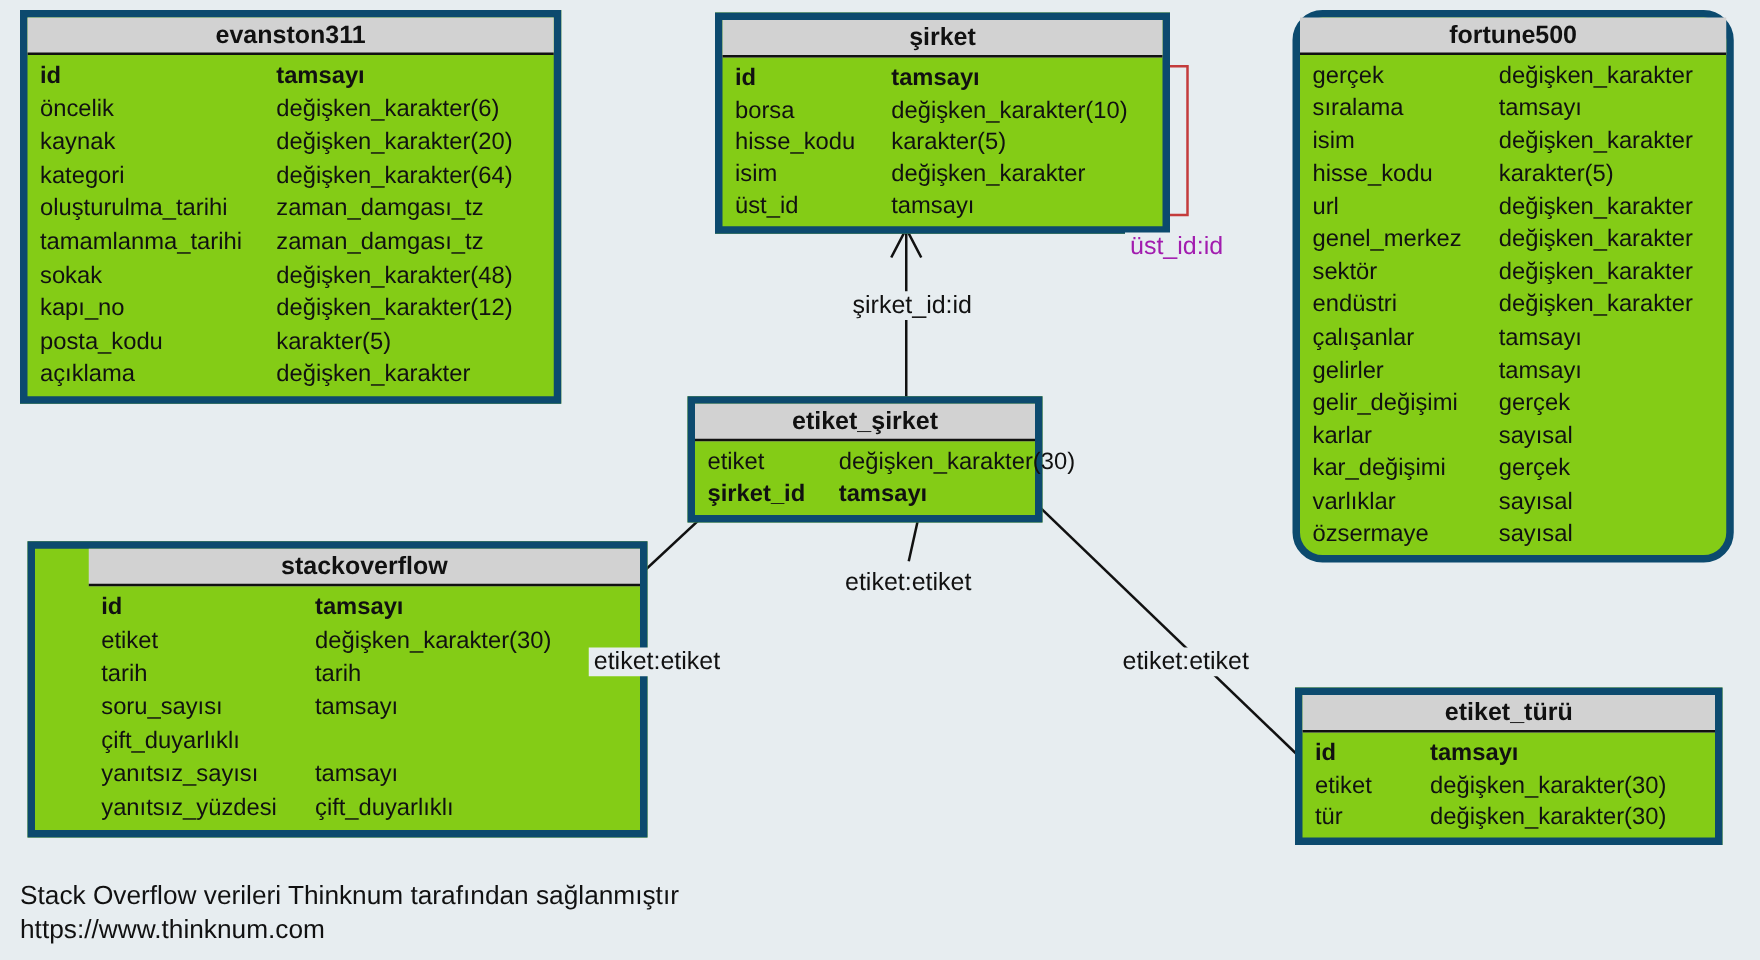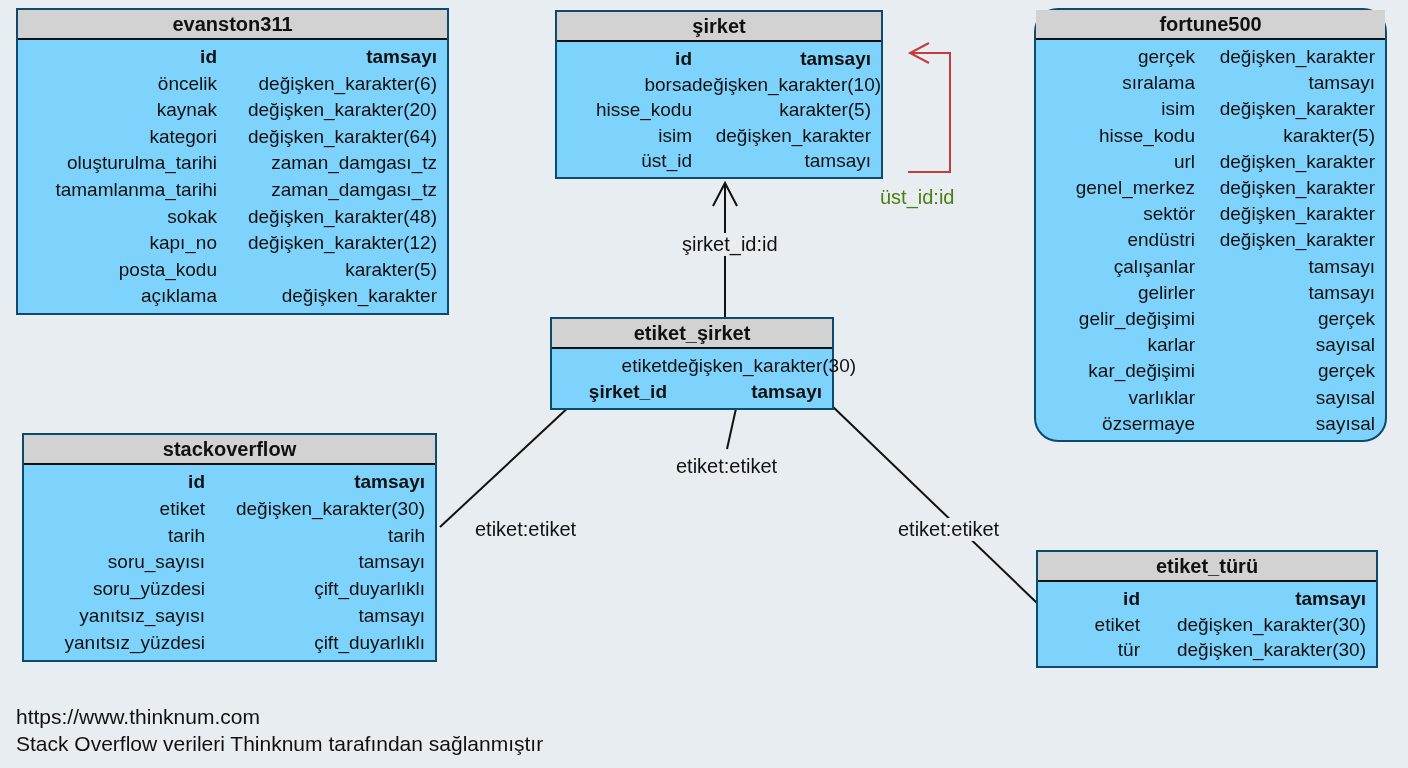--- a/index.html
+++ b/index.html
@@ -3,38 +3,38 @@
 <meta charset="utf-8">
 <style>
   html,body{margin:0;padding:0;background:#cfd8dc;}
   .stage{
     position:relative;width:1408px;height:768px;overflow:hidden;
     background:#e7edf0;color:#111;
     font-family:"Liberation Sans", sans-serif;
   }
   .overlay{position:absolute;left:0;top:0;z-index:1;}
   .db-table{
-    position:absolute;z-index:2;background:#7dd3fc;
-    border:2px solid #0c4a6e;box-sizing:border-box;
+    position:absolute;z-index:2;background:#84cc16;
+    border:6px solid #0c4a6e;box-sizing:border-box;
   }
   .db-header{
     height:28px;line-height:28px;background:#d2d2d2;
     border-bottom:2px solid #111;
     font-weight:bold;font-size:20px;text-align:center;
   }
-  .db-body{padding:4px 0 3px;text-align:right;}
+  .db-body{padding:4px 0 3px;}
   .db-row{display:flex;padding:0 10px;font-size:19px;line-height:var(--rh,26.6px);white-space:nowrap;}
   .db-row .f{width:var(--fw,150px);flex:none;}
   .db-row .t{flex:1;}
   .db-row.key{font-weight:bold;}
   .rel-label{
     position:absolute;z-index:3;font-size:20px;white-space:nowrap;
     background:#e7edf0;padding:0 4px;
   }
-  .rel-label.red{color:#4d7c0f;}
+  .rel-label.red{color:#a21caf;margin-left:24px;}
   .caption{position:absolute;z-index:2;left:16px;top:703px;font-size:21px;line-height:27px;}
 </style>
 </head>
 <body>
 
 <div class="stage">
 
   <svg class="overlay" width="1408" height="768" viewBox="0 0 1408 768">
 
     <path d="M725,183 L725,318" stroke="#111" stroke-width="2" fill="none"></path>
@@ -89,21 +89,21 @@
           <span class="f">posta_kodu</span>
           <span class="t">karakter(5)</span>
         </div>
         <div class="db-row">
           <span class="f">açıklama</span>
           <span class="t">değişken_karakter</span>
         </div>
       </div>
   </div>
 
-  <div class="db-table" style="left:555px;top:10px;width:328px;--fw:125px;--rh:25.5px;">
+  <div class="db-table" style="left:572px;top:10px;width:364px;--fw:125px;--rh:25.5px;">
     <div class="db-header">şirket</div>
     <div class="db-body">
         <div class="db-row key">
           <span class="f">id</span>
           <span class="t">tamsayı</span>
         </div>
         <div class="db-row">
           <span class="f">borsa</span>
           <span class="t">değişken_karakter(10)</span>
         </div>
@@ -195,41 +195,40 @@
           <span class="f">etiket</span>
           <span class="t">değişken_karakter(30)</span>
         </div>
         <div class="db-row key">
           <span class="f">şirket_id</span>
           <span class="t">tamsayı</span>
         </div>
       </div>
   </div>
 
-  <div class="db-table" style="left:22px;top:433px;width:415px;--fw:171px;--rh:26.8px;">
+  <div class="db-table" style="left:22px;top:433px;width:496px;padding-left:43px;--fw:171px;--rh:26.8px;">
     <div class="db-header">stackoverflow</div>
     <div class="db-body">
         <div class="db-row key">
           <span class="f">id</span>
           <span class="t">tamsayı</span>
         </div>
         <div class="db-row">
           <span class="f">etiket</span>
           <span class="t">değişken_karakter(30)</span>
         </div>
         <div class="db-row">
           <span class="f">tarih</span>
           <span class="t">tarih</span>
         </div>
         <div class="db-row">
           <span class="f">soru_sayısı</span>
           <span class="t">tamsayı</span>
         </div>
         <div class="db-row">
-          <span class="f">soru_yüzdesi</span>
           <span class="t">çift_duyarlıklı</span>
         </div>
         <div class="db-row">
           <span class="f">yanıtsız_sayısı</span>
           <span class="t">tamsayı</span>
         </div>
         <div class="db-row">
           <span class="f">yanıtsız_yüzdesi</span>
           <span class="t">çift_duyarlıklı</span>
         </div>
@@ -254,17 +253,17 @@
       </div>
   </div>
 
   <div class="rel-label" style="left:678px;top:233px;">şirket_id:id</div>
   <div class="rel-label red" style="left:876px;top:186px;">üst_id:id</div>
   <div class="rel-label" style="left:471px;top:518px;">etiket:etiket</div>
   <div class="rel-label" style="left:672px;top:455px;">etiket:etiket</div>
   <div class="rel-label" style="left:894px;top:518px;">etiket:etiket</div>
 
   <div class="caption">
+    <div>Stack Overflow verileri Thinknum tarafından sağlanmıştır</div>
     <div>https://www.thinknum.com</div>
-    <div>Stack Overflow verileri Thinknum tarafından sağlanmıştır</div>
   </div>
 
 </div>
 
 </body></html>

